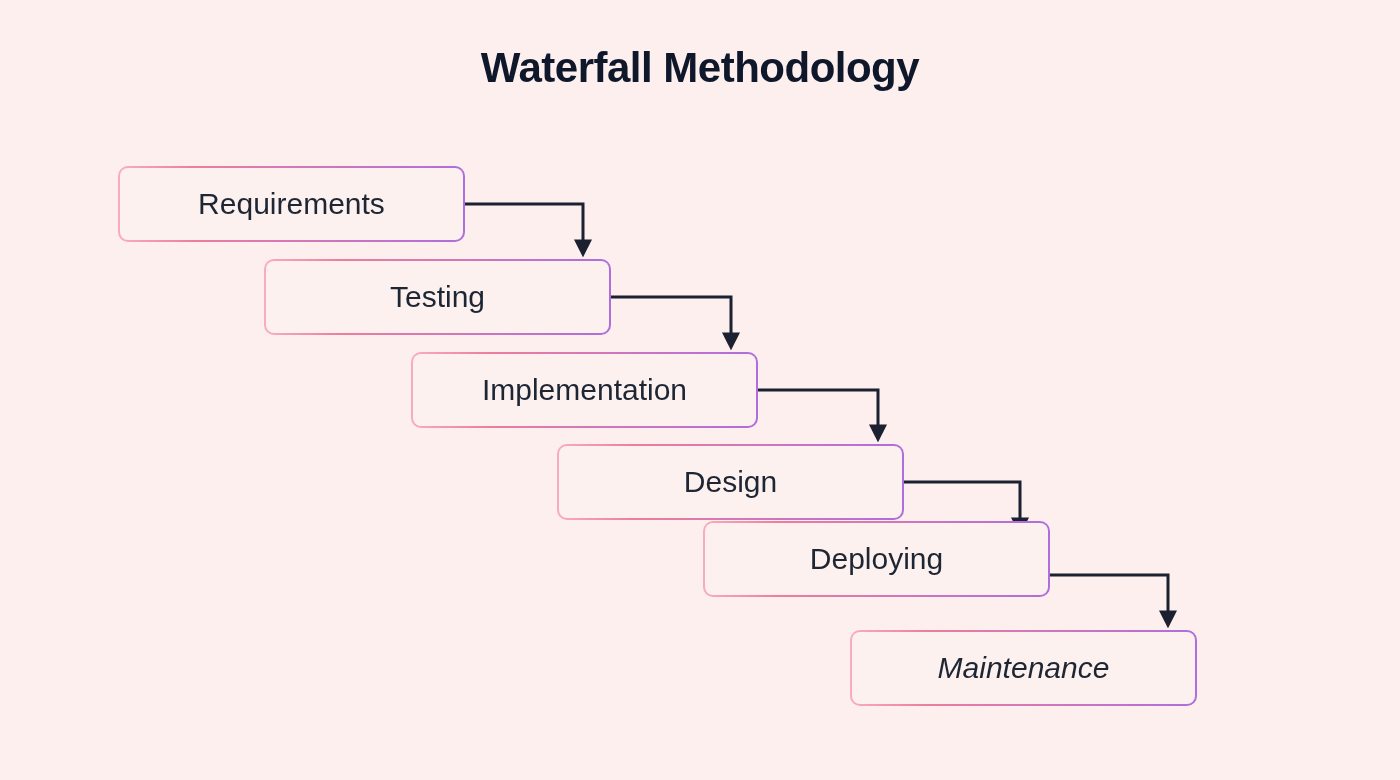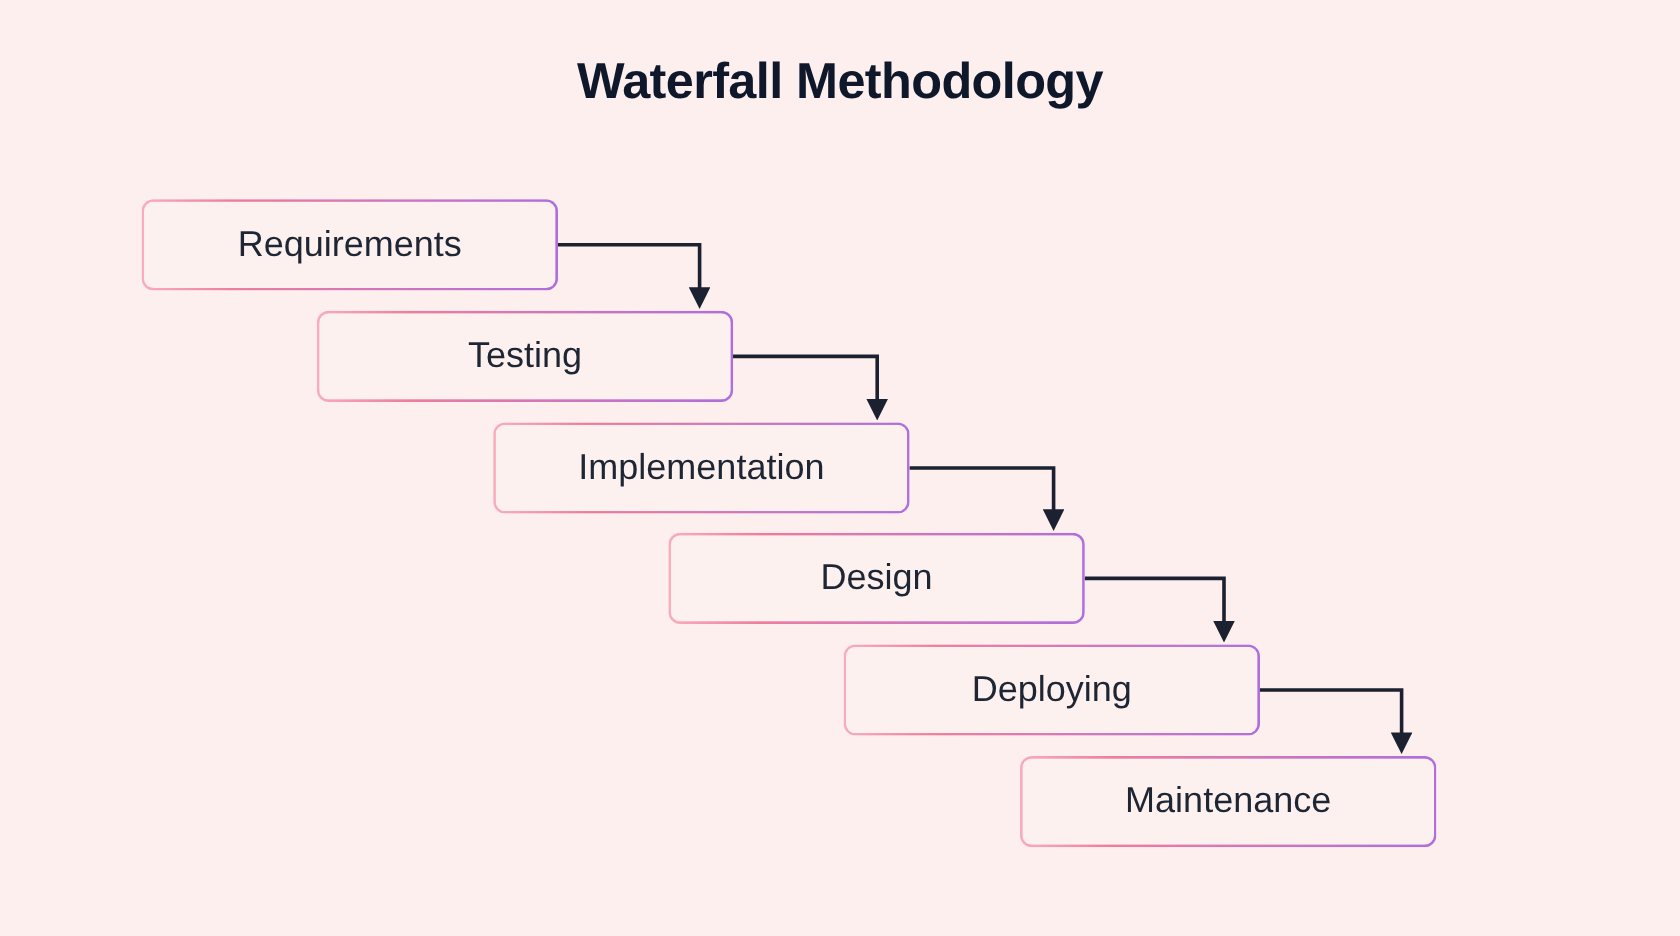--- a/index.html
+++ b/index.html
@@ -45,22 +45,22 @@
   .stage-label {
     font-size: 30px;
     color: #1E2533;
     white-space: nowrap;
   }
 
   #box-requirements   { left: 118px; top: 166px; }
   #box-design         { left: 264px; top: 259px; }
   #box-implementation { left: 411px; top: 352px; }
   #box-testing        { left: 557px; top: 444px; }
-  #box-deploying      { left: 703px; top: 537px; }
-  #box-maintenance    { left: 850px; top: 630px; }
+  #box-deploying      { left: 703px; top: 521px; }
+  #box-maintenance    { left: 850px; top: 630px; font-style: italic; }
 
   .connector-layer {
     position: absolute;
     inset: 0;
     width: 1400px;
     height: 780px;
     pointer-events: none;
   }
 
   .connector {

